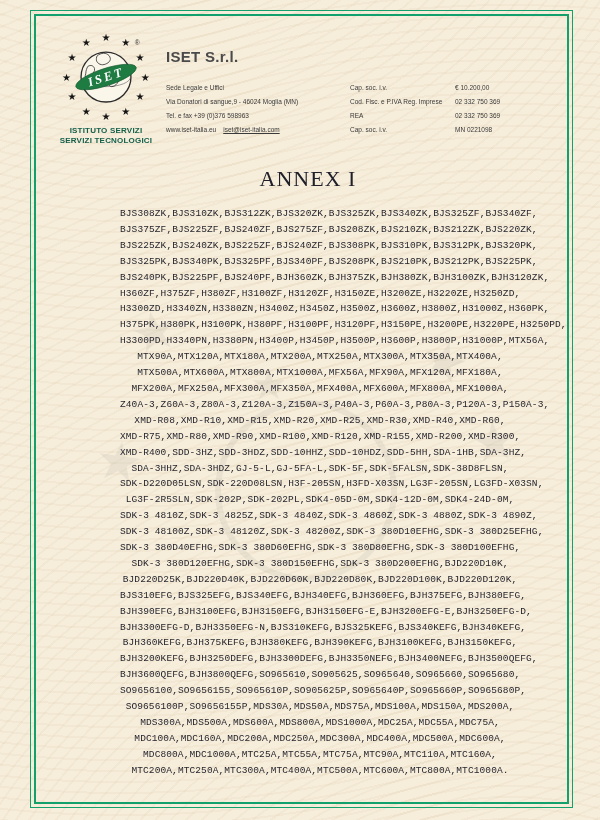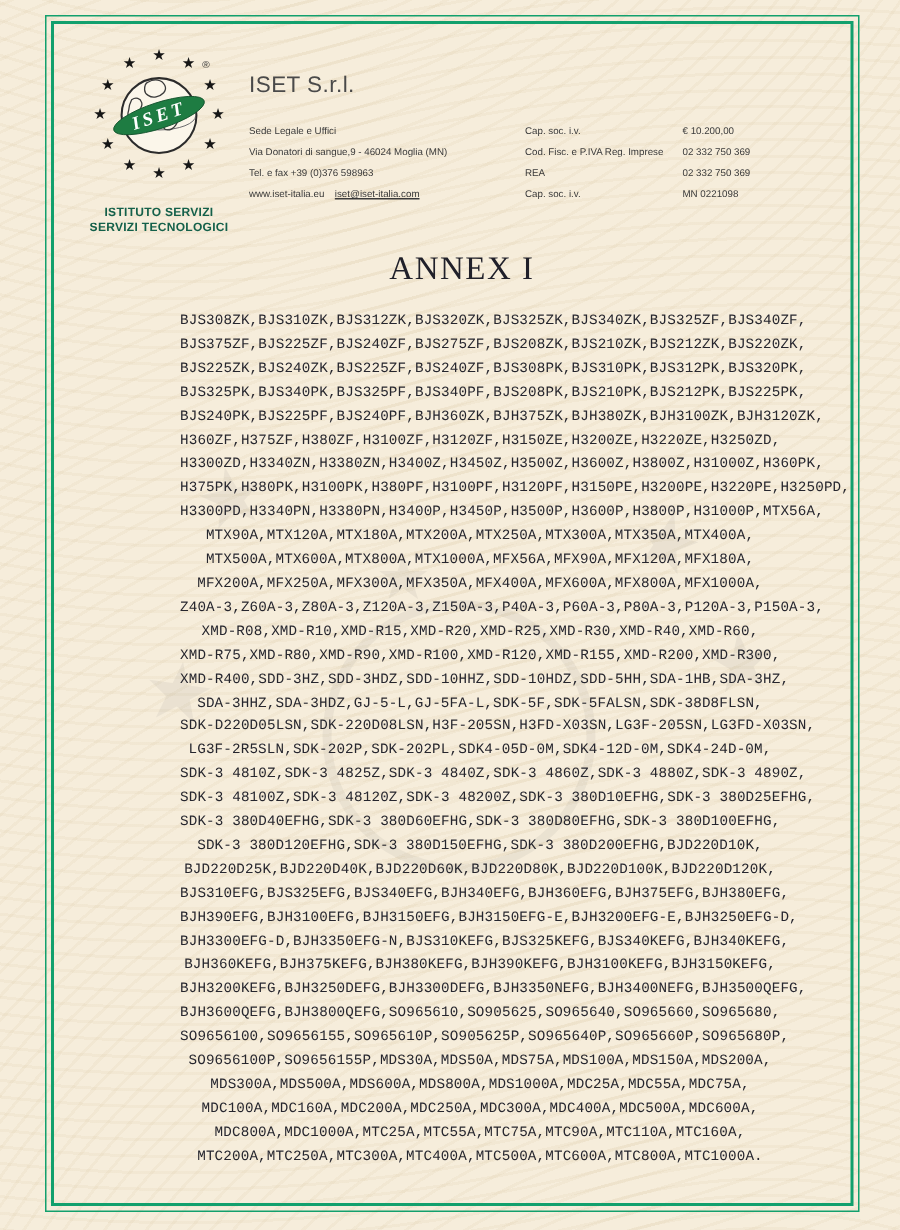--- a/index.html
+++ b/index.html
@@ -14,22 +14,22 @@
   
   .frame-outer{position:absolute;top:10px;left:30px;right:27px;bottom:12px;border:1px solid #12a06d;pointer-events:none;}
   .frame-inner{position:absolute;top:14px;left:34px;right:31px;bottom:16px;border:2px solid #12a06d;pointer-events:none;}
   
   .watermark{position:absolute;left:0;top:0;width:100%;height:100%;pointer-events:none;opacity:.07;color:#55565a;}
   .watermark span{position:absolute;font-size:54px;}
   .wm-circle{position:absolute;left:215px;top:400px;width:170px;height:170px;border:6px solid #55565a;border-radius:50%;}
   
   .logo-block{position:absolute;left:47px;top:30px;width:118px;text-align:center;}
   .logo-block svg{display:block;margin:0 auto;}
-  .org-name{margin-top:11px;font-size:8px;font-weight:bold;line-height:10px;letter-spacing:.2px;color:#14604a;}
-  .company-name{position:absolute;left:166px;top:48px;font-size:15px;color:#4a4a4a;letter-spacing:.3px;}
+  .org-name{margin-top:0;font-size:8px;font-weight:bold;line-height:10px;letter-spacing:.2px;color:#14604a;}
+  .company-name{position:absolute;left:166px;top:48px;font-size:15px;color:#4a4a4a;letter-spacing:.3px;font-weight:bold;}
   .addr{position:absolute;left:166px;top:81px;font-size:6.5px;line-height:14px;color:#3a3a3a;}
   .addr .email{text-decoration:underline;margin-left:7px;}
   .registry{position:absolute;left:350px;top:81px;font-size:6.5px;line-height:14px;color:#3a3a3a;}
   .registry .row{display:grid;grid-template-columns:105px auto;}
   
   .annex-title{position:absolute;left:0;top:166px;width:616px;text-align:center;
     font-family:"Liberation Serif",serif;font-size:22px;letter-spacing:1px;color:#20202a;}
   .annex-body{position:absolute;left:120px;top:206px;width:400px;
     font-family:Liberation Mono, monospace;font-size:9.5px;line-height:15.9px;letter-spacing:.1px;
     color:#26262e;text-align:center;white-space:pre;}

